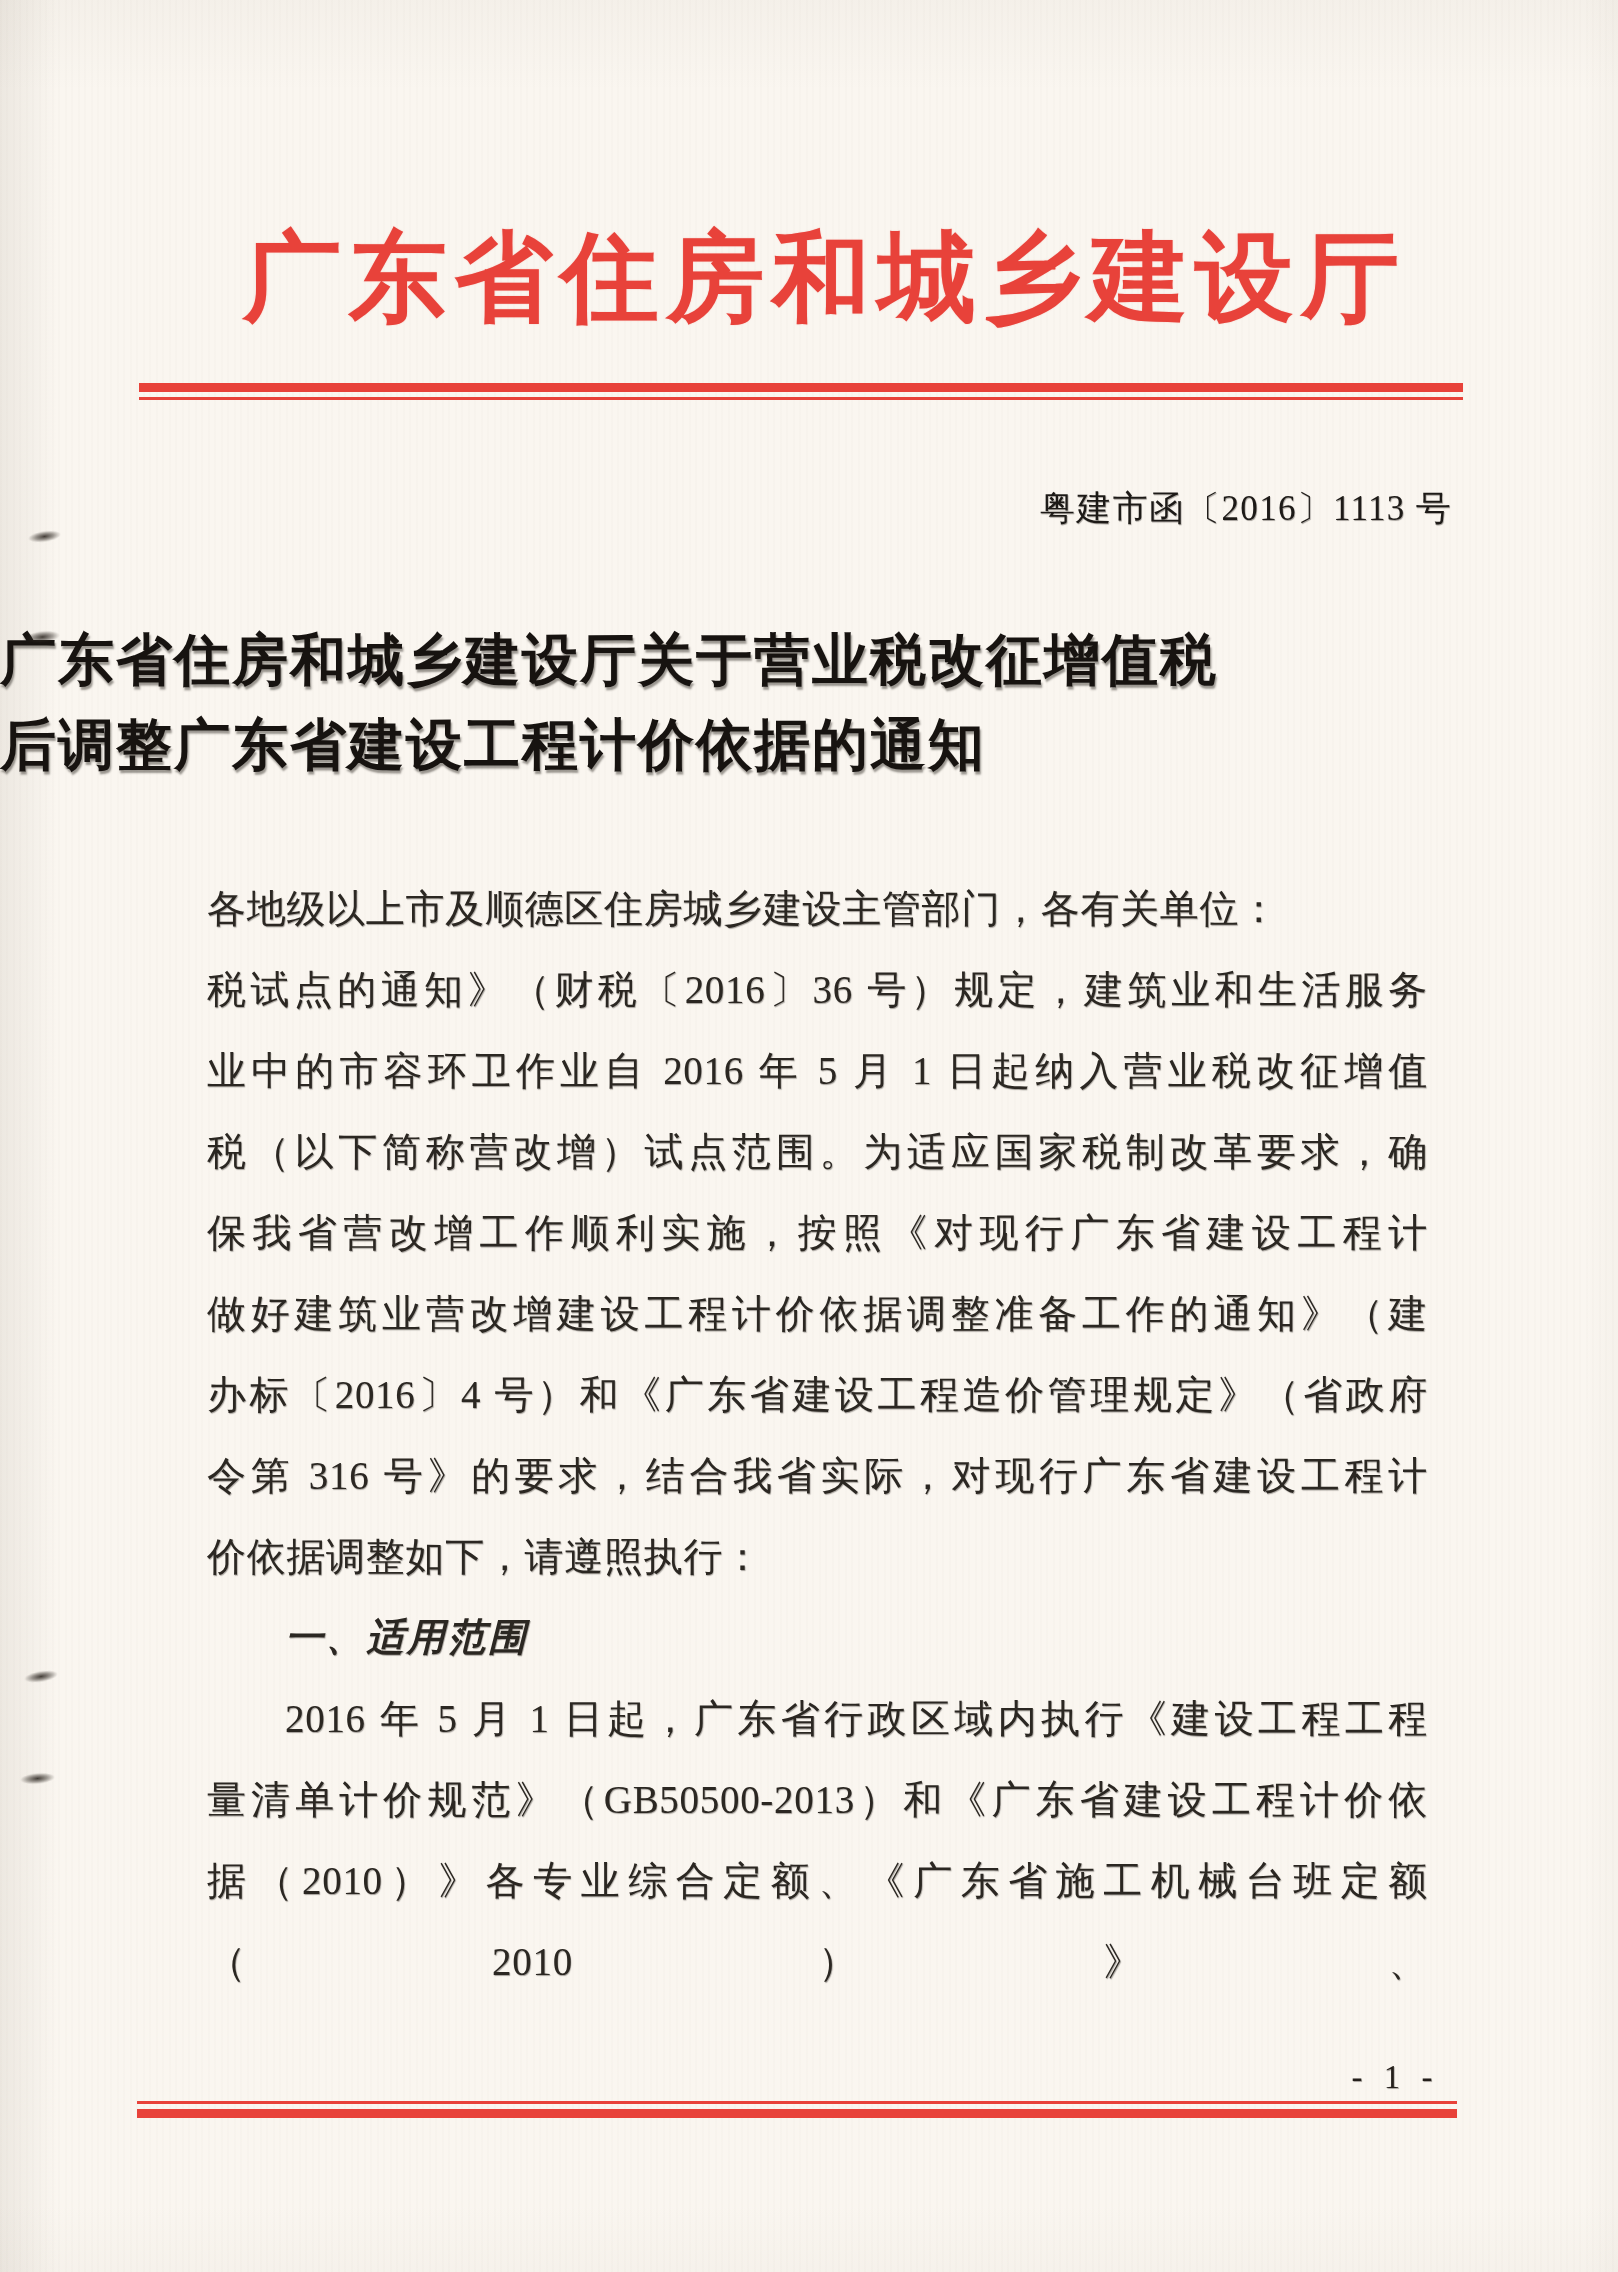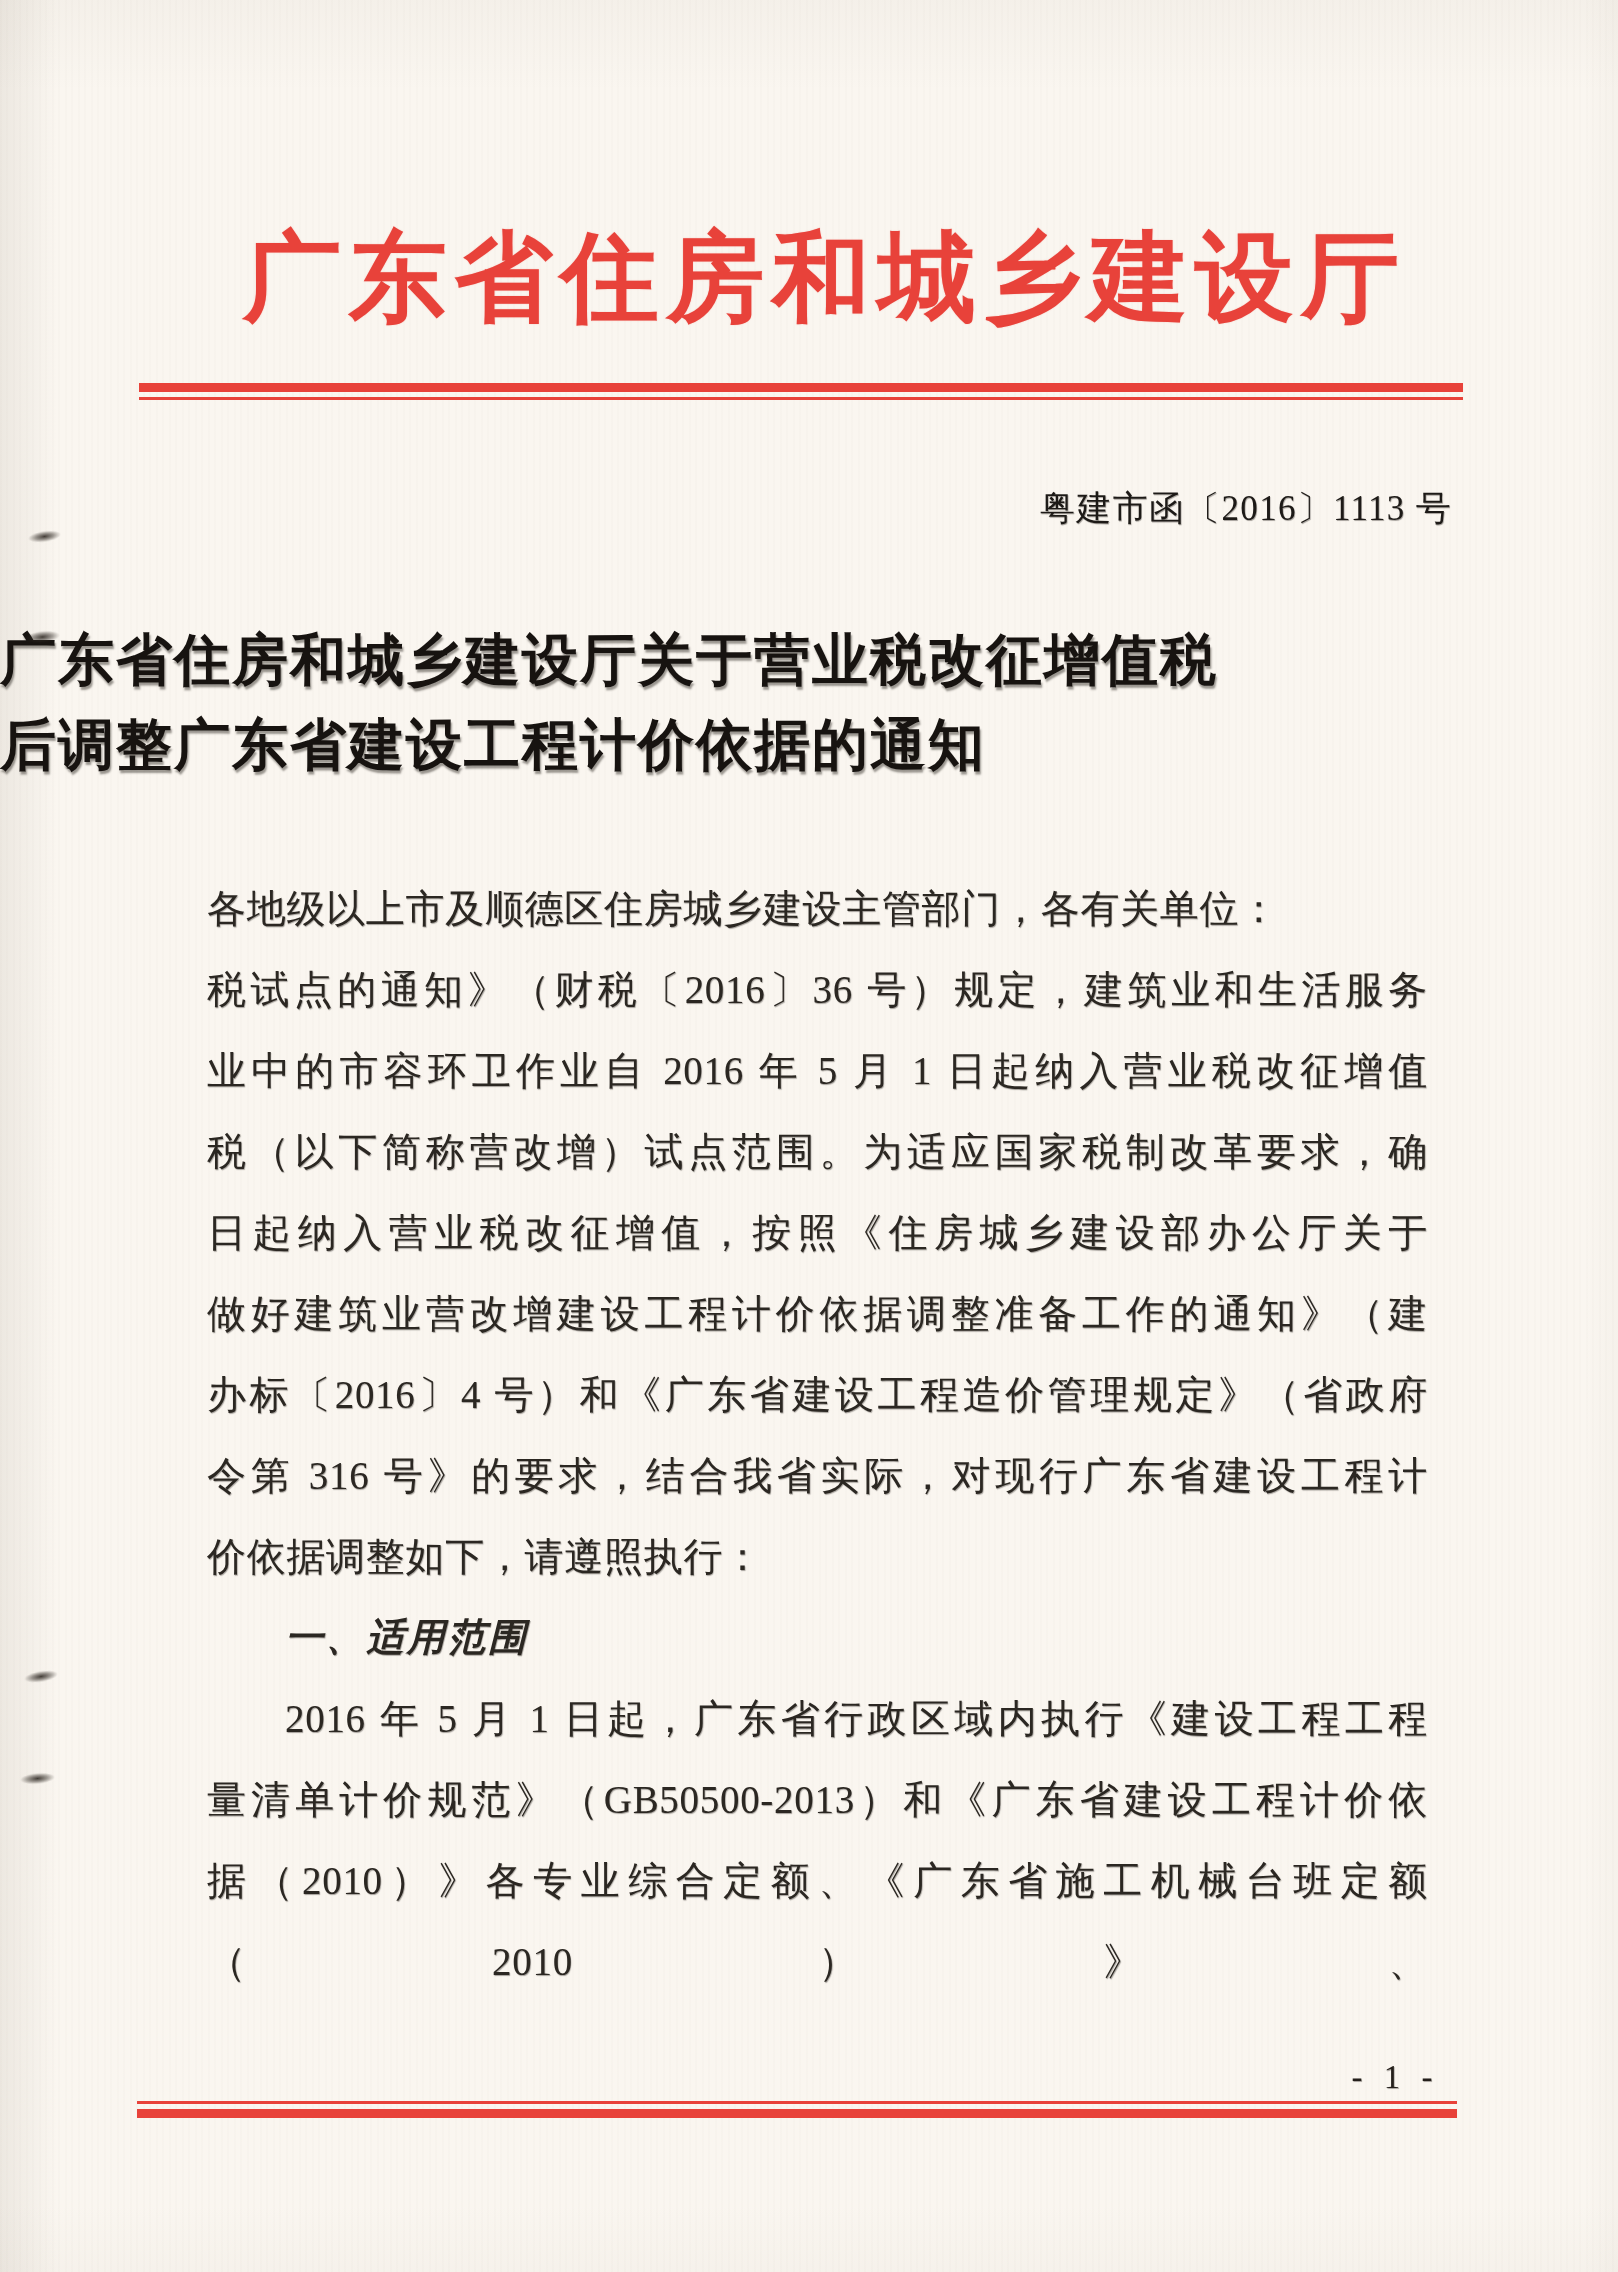--- a/index.html
+++ b/index.html
@@ -152,21 +152,21 @@
     <div class="title-line">广东省住房和城乡建设厅关于营业税改征增值税</div>
     <div class="title-line">后调整广东省建设工程计价依据的通知</div>
   </div>
 
   <div class="body-text">
 
   <div class="body-line">各地级以上市及顺德区住房城乡建设主管部门，各有关单位：</div>
       <div class="body-line justify">税试点的通知》（财税〔2016〕36 号）规定，建筑业和生活服务</div>
       <div class="body-line justify">业中的市容环卫作业自 2016 年 5 月 1 日起纳入营业税改征增值</div>
       <div class="body-line justify">税（以下简称营改增）试点范围。为适应国家税制改革要求，确</div>
-      <div class="body-line justify">日起纳入营业税改征增值，按照《住房城乡建设部办公厅关于</div>
+      <div class="body-line justify">保我省营改增工作顺利实施，按照《对现行广东省建设工程计</div>
       <div class="body-line justify">做好建筑业营改增建设工程计价依据调整准备工作的通知》（建</div>
       <div class="body-line justify">办标〔2016〕4 号）和《广东省建设工程造价管理规定》（省政府</div>
       <div class="body-line justify">令第 316 号》的要求，结合我省实际，对现行广东省建设工程计</div>
       <div class="body-line">价依据调整如下，请遵照执行：</div>
       <div class="body-line indent bold">一、适用范围</div>
       <div class="body-line indent justify">2016 年 5 月 1 日起，广东省行政区域内执行《建设工程工程</div>
       <div class="body-line justify">量清单计价规范》（GB50500-2013）和《广东省建设工程计价依</div>
       <div class="body-line justify">据（2010）》各专业综合定额、《广东省施工机械台班定额（2010）》、</div>
     </div>
 

